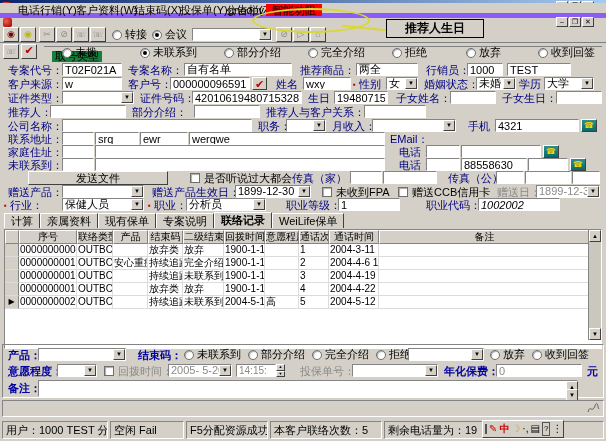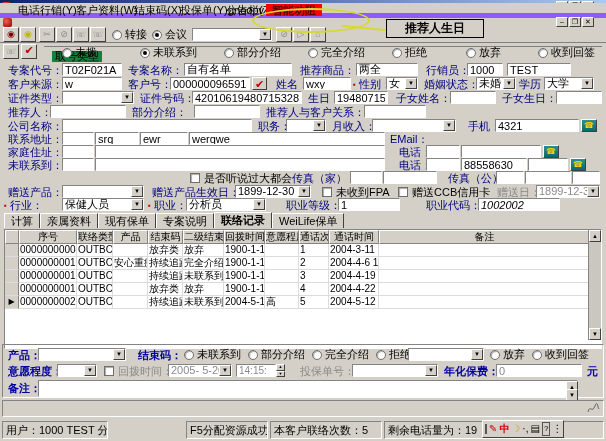--- a/index.html
+++ b/index.html
@@ -260,20 +260,21 @@
 
   <span class="L" style="left:8px;top:159px">未联系到：</span>
   <input class="I" style="left: 62px; top: 158px; width: 32px;">
   <input class="I" style="left: 95px; top: 158px; width: 290px;">
   <span class="L" style="left:399px;top:159px">电话：</span>
   <input class="I" style="left: 426px; top: 158px; width: 34px;">
   <input class="I" style="left: 461px; top: 158px; width: 66px;" value="88558630">
   <input class="I" style="left: 528px; top: 158px; width: 40px;">
   <span class="pbtn" style="left:570px;top:158px">☎</span>
 
+  <span class="B" style="left:28px;top:171px;width:140px;height:14px">发送文件</span>
   <span class="cbx" style="left:190px;top:173px"></span>
   <span class="L" style="left:204px;top:172px;color:#000">是否听说过大都会</span>
   <span class="L" style="left:292px;top:172px">传真（家）：</span>
   <input class="I" style="left: 350px; top: 171px; width: 32px;">
   <input class="I" style="left: 383px; top: 171px; width: 54px;">
   <span class="L" style="left:448px;top:172px">传真（公）</span>
   <input class="I" style="left: 496px; top: 171px; width: 28px;">
   <input class="I" style="left: 525px; top: 171px; width: 46px;">
   <input class="I" style="left: 572px; top: 171px; width: 28px;">
 
@@ -479,20 +480,21 @@
   <span class="sa" style="left:566px;top:389px;position:absolute">▼</span>
 
   <div class="marq">
     <svg width="14" height="14" style="position:absolute;right:3px;top:1px">
       <path d="M2 10 C4 2,6 12,9 4 S12 10,13 6" stroke="#666" fill="none" stroke-width="1"></path>
     </svg>
   </div>
 
   <div class="status">
     <span class="sc" style="left:2px;width:106px">用户：1000 TEST 分机：667</span>
+    <span class="sc" style="left:110px;width:74px">空闲 Fail</span>
     <span class="sc" style="left:186px;width:82px">F5分配资源成功</span>
     <span class="sc" style="left:270px;width:112px">本客户联络次数：5</span>
     <span class="sc" style="left:384px;width:220px">剩余电话量为：19</span>
   </div>
 
   <div class="ime">
     <span class="imelogo"></span>
     <span style="color:#c00">✎</span>
     <span style="color:#c00;font-weight:bold">中</span>
     <span style="color:#d4a017">☽</span>

